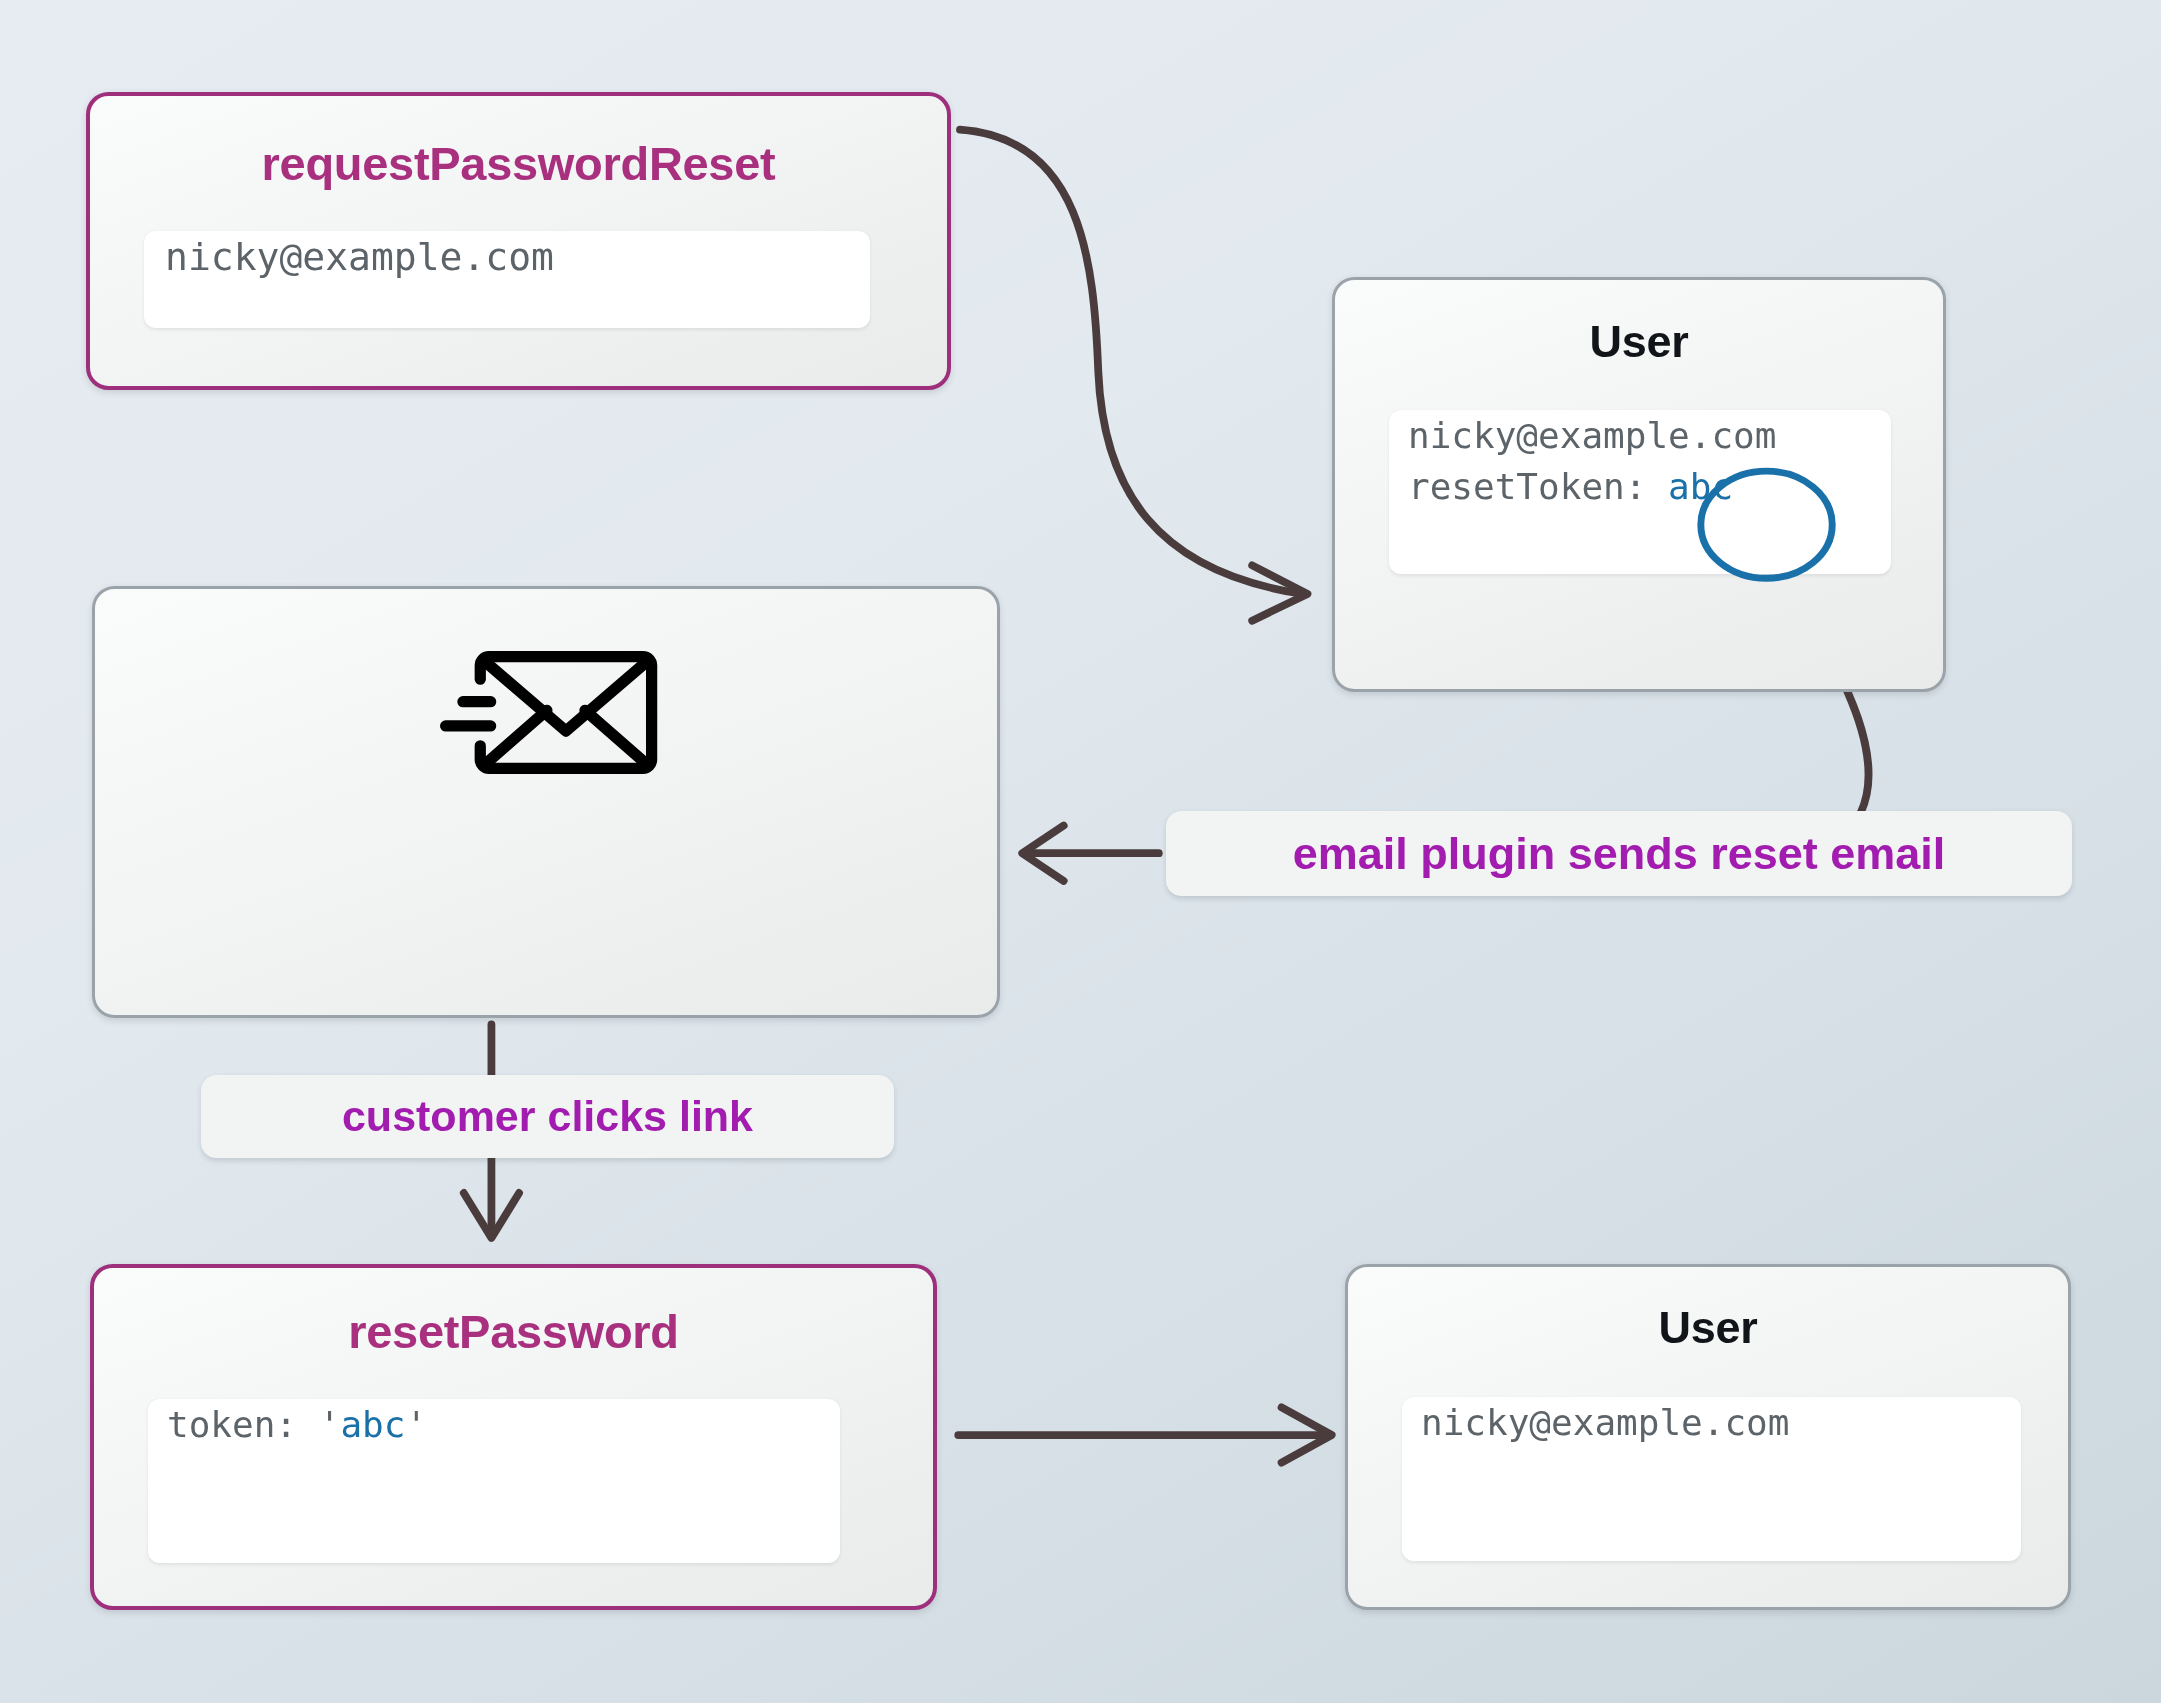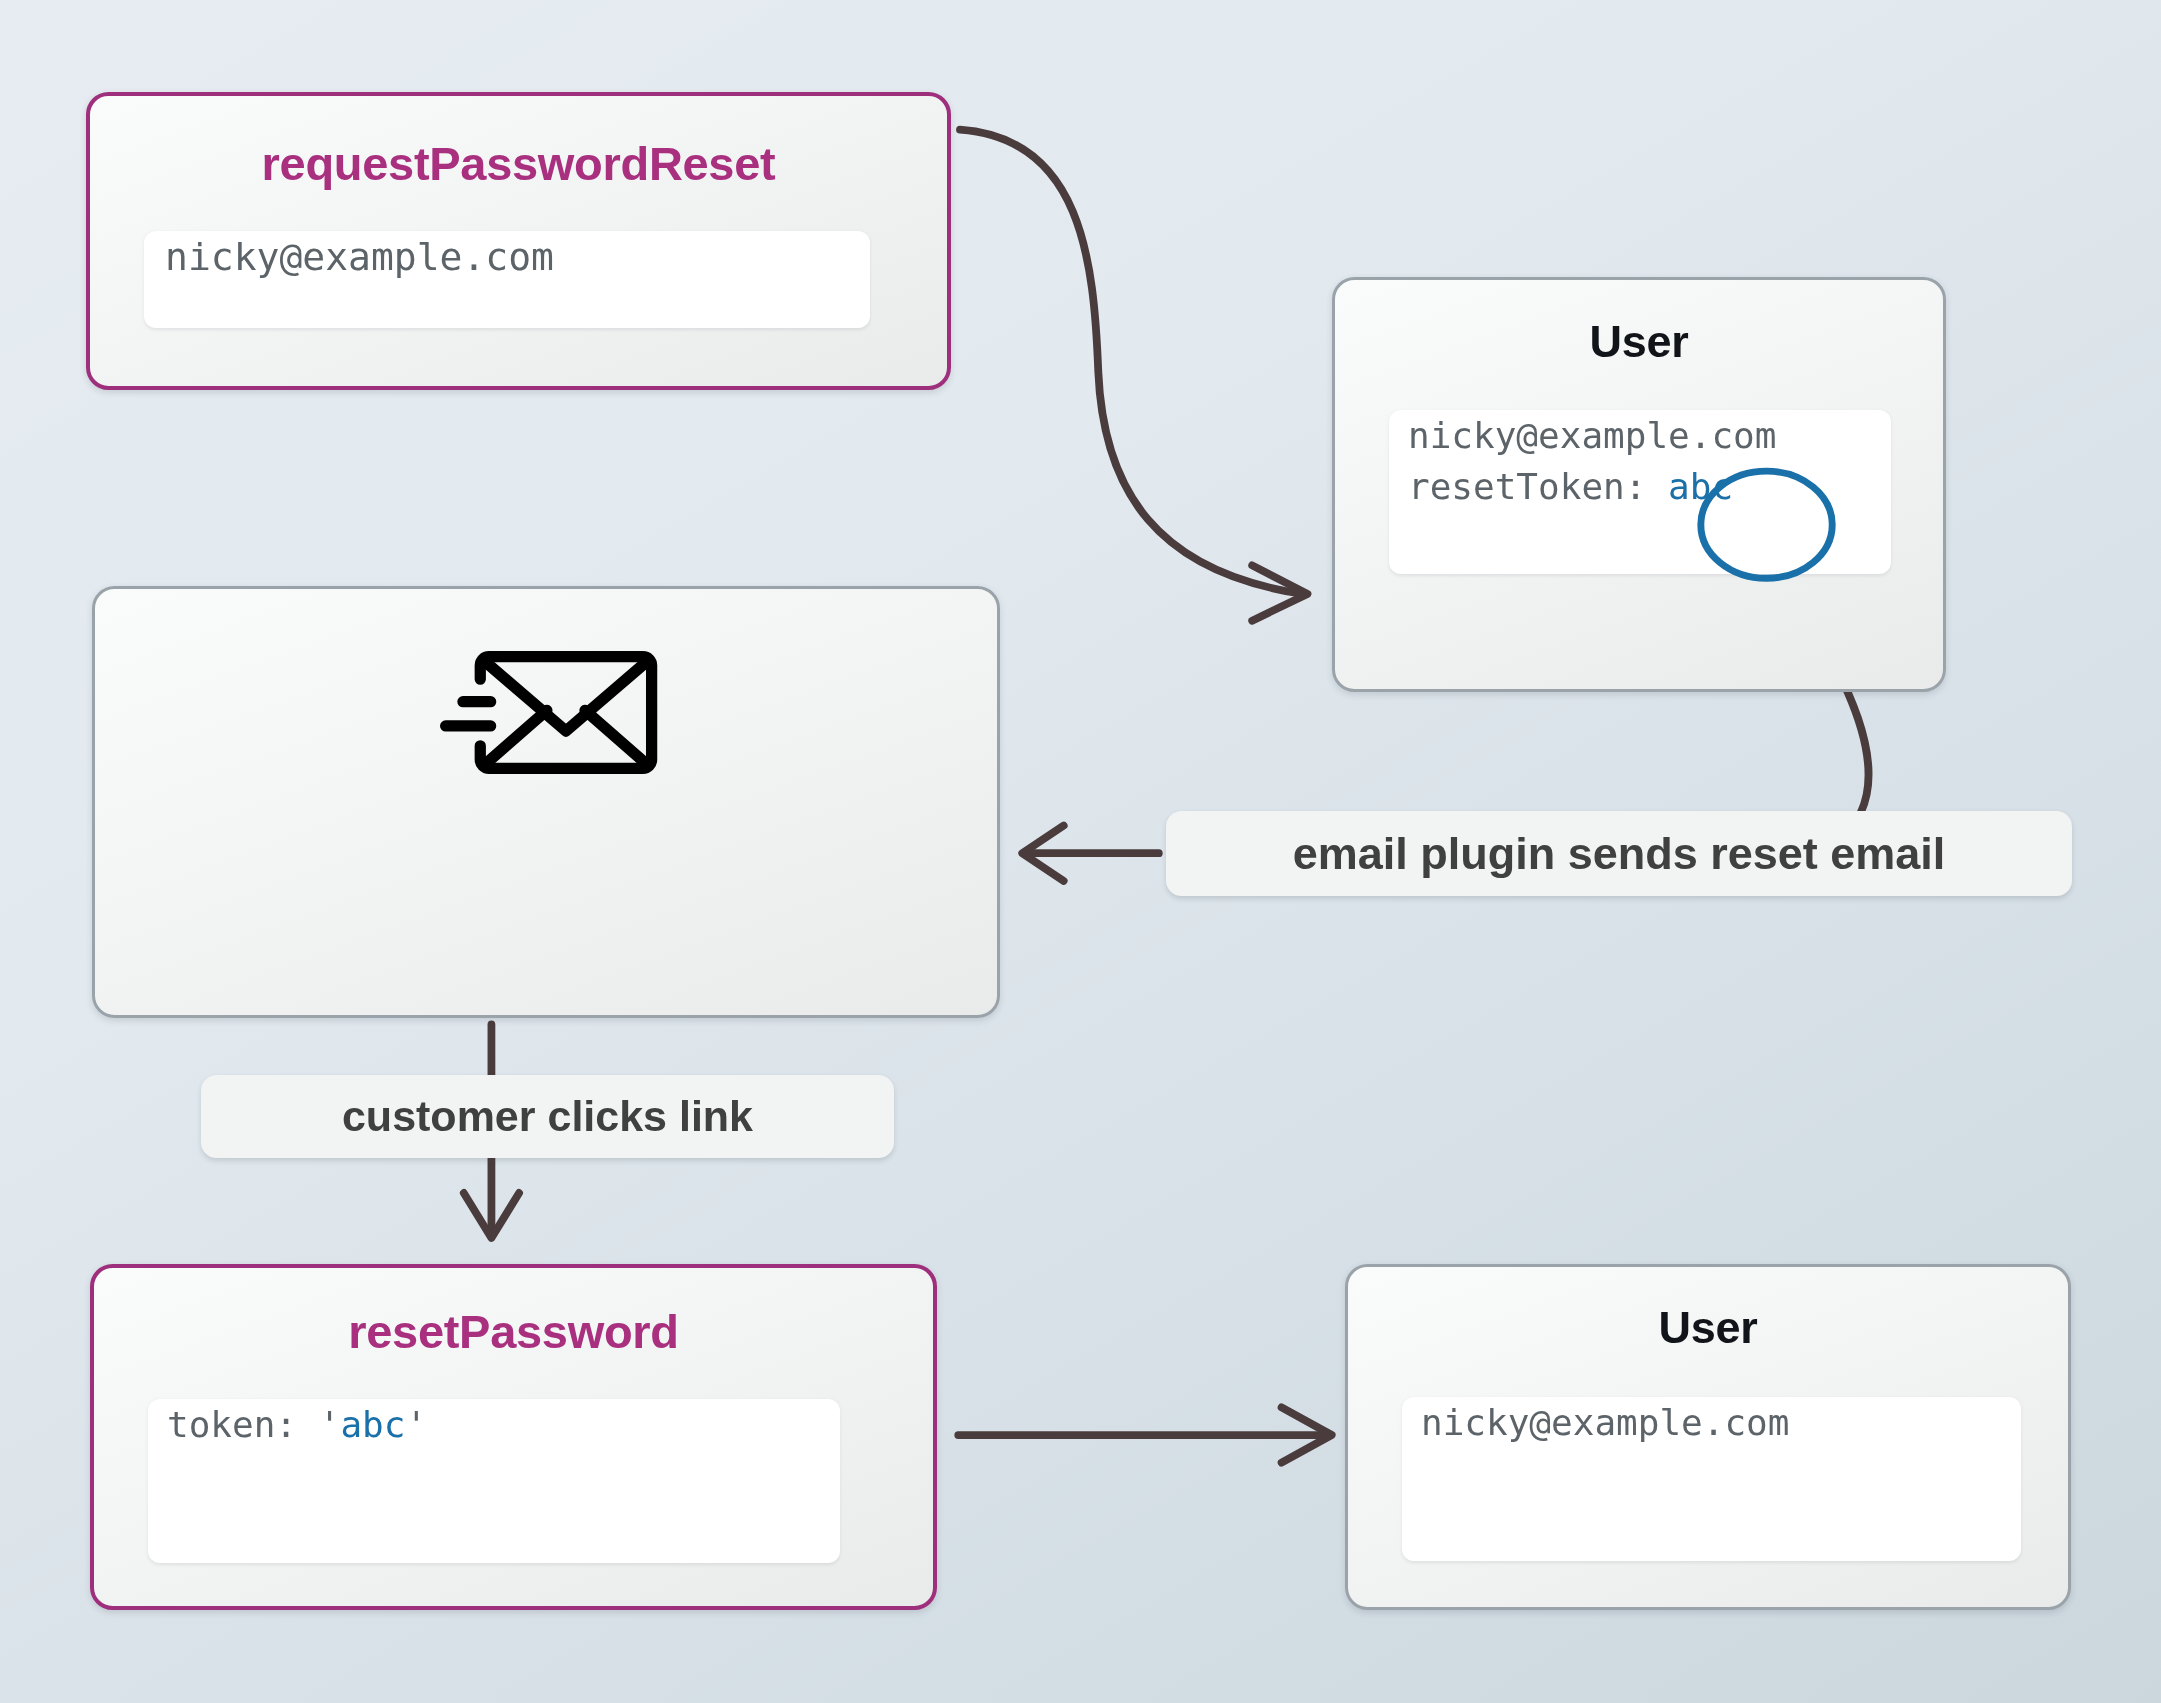--- a/index.html
+++ b/index.html
@@ -69,21 +69,21 @@
   .tok-green { color: #11a30f; }
   .tok-grey  { color: #5d6469; }
 
   
   .pill {
     position: absolute;
     box-sizing: border-box;
     background: #f2f3f3;
     border-radius: 15.6px;
     box-shadow: 0 2.6px 5.2px rgba(60,70,80,0.17);
-    color: #404040;
+    color: #a21caf;
     font-weight: bold;
     display: flex;
     align-items: center;
     justify-content: center;
     white-space: nowrap;
   }
 
   
   .layer {
     position: absolute;

